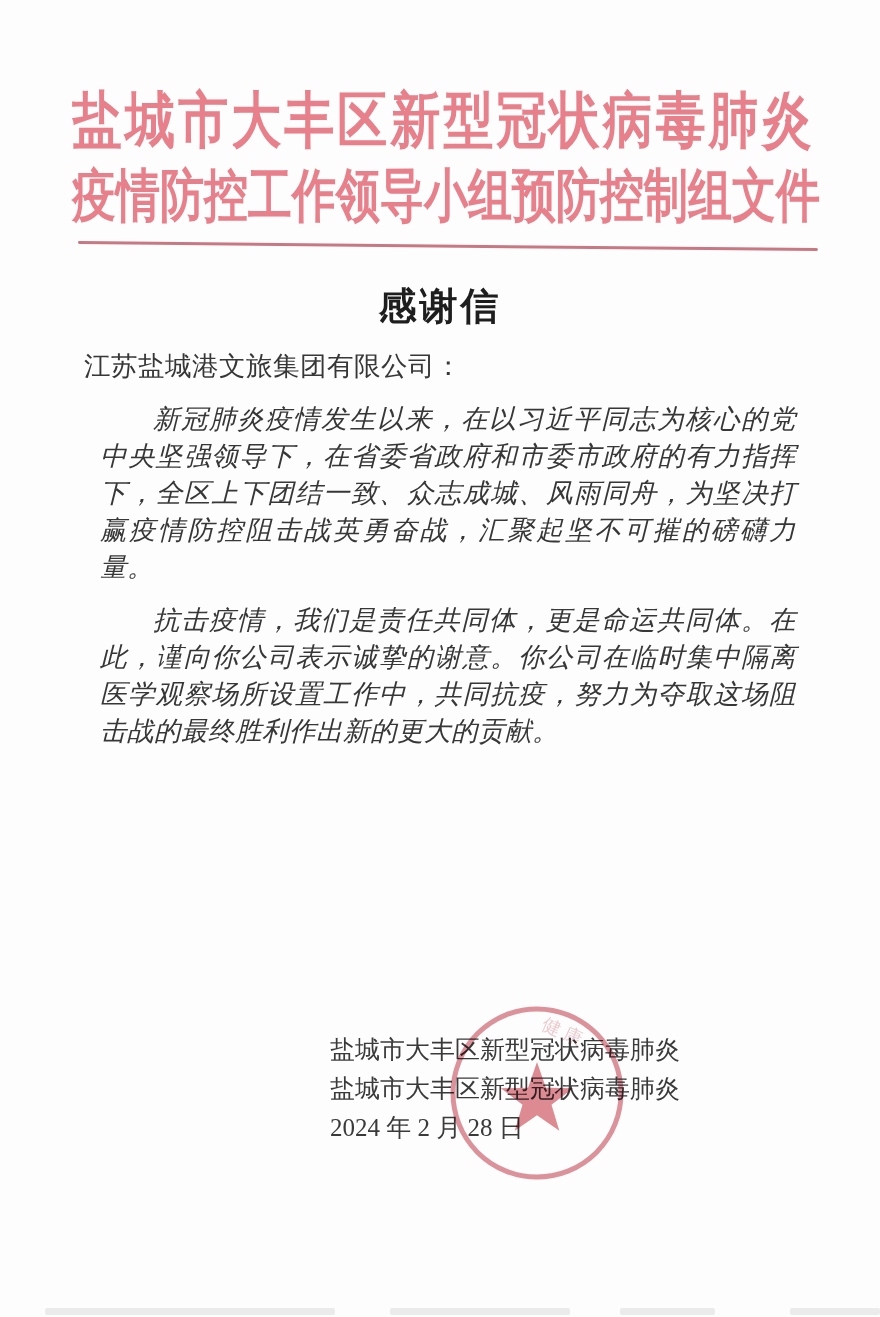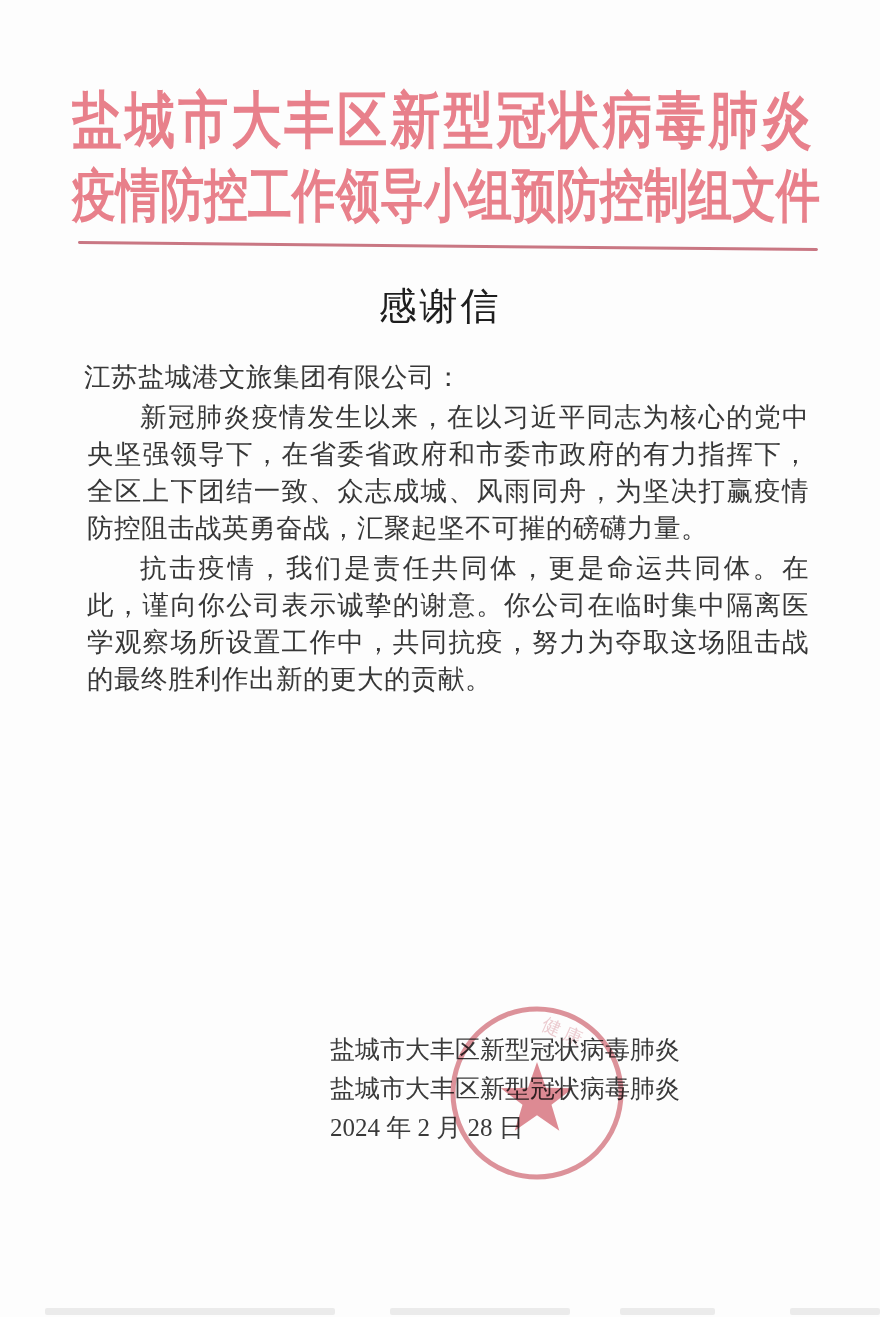--- a/index.html
+++ b/index.html
@@ -26,30 +26,30 @@
   .mast-line1{top:80px;font-size:50px;transform:scaleY(1.22);transform-origin:top center;}
   .mast-line2{top:158px;font-size:44px;transform:scaleY(1.30);transform-origin:top center;}
   .mast-rule{
     position:absolute;left:78px;top:241px;width:740px;height:3px;
     background:var(--rule-red);border-radius:2px;opacity:.85;
     transform:rotate(0.55deg);transform-origin:left center;
   }
   
   .letter-title{
     position:absolute;left:0;top:281px;width:880px;
-    text-align:center;font-size:38px;font-weight:normal;
+    text-align:center;font-size:38px;font-weight:bold;
     color:#1e1e1e;letter-spacing:3px;
   }
   .body-area{
     position:absolute;left:84px;top:344px;width:728px;
     font-size:26.5px;line-height:37px;color:var(--ink);
     text-align:justify;letter-spacing:0.5px;
   }
-  .salutation{margin:15px 0 0 0;}
-  .para{margin:3px;text-indent:2em;}
+  .salutation{margin:4px 0 0 0;}
+  .para{margin:16px;text-indent:2em;font-style:italic;}
   
   .sig-block{
     position:absolute;left:330px;top:1030px;width:430px;
     font-size:25px;line-height:39px;
     color:#3a3a3a;z-index:2;
   }
   .sig-line{white-space:nowrap;}
   
   .seal{
     position:absolute;left:447px;top:1003px;width:180px;height:180px;

